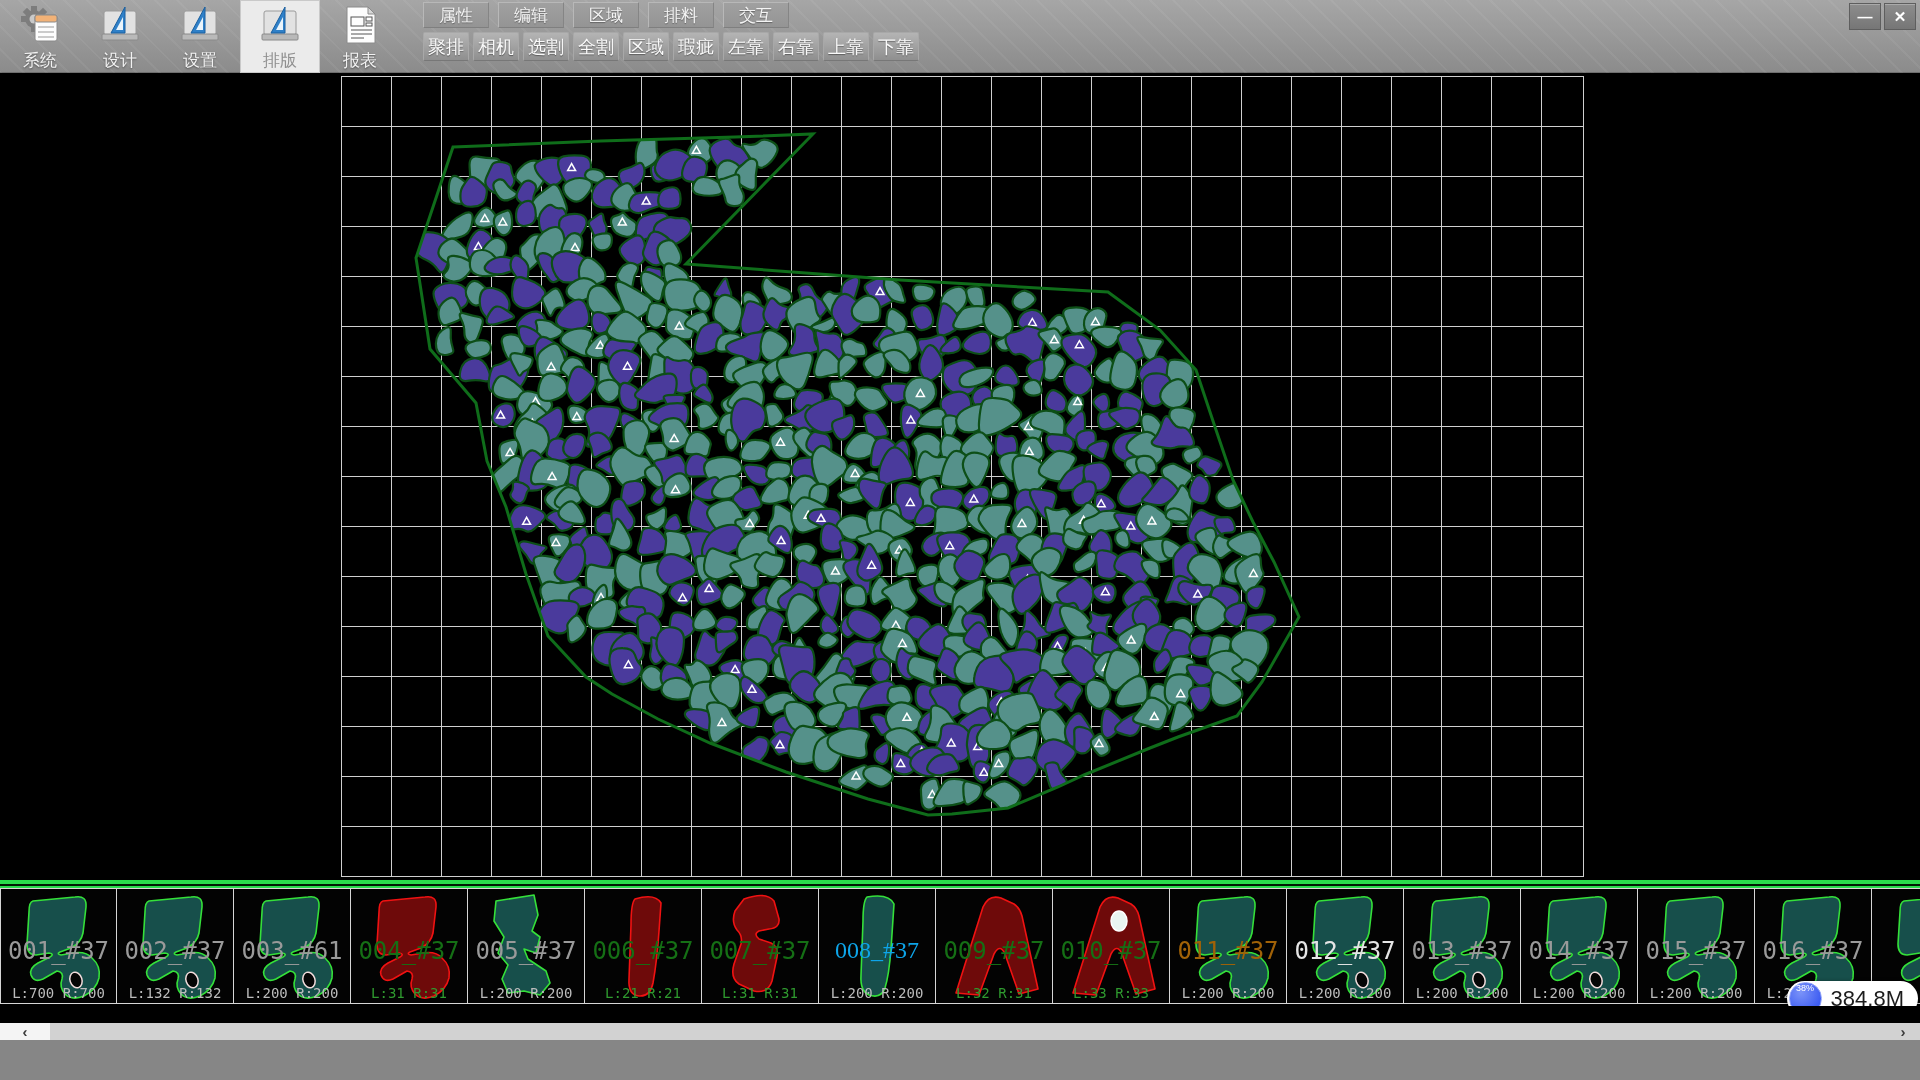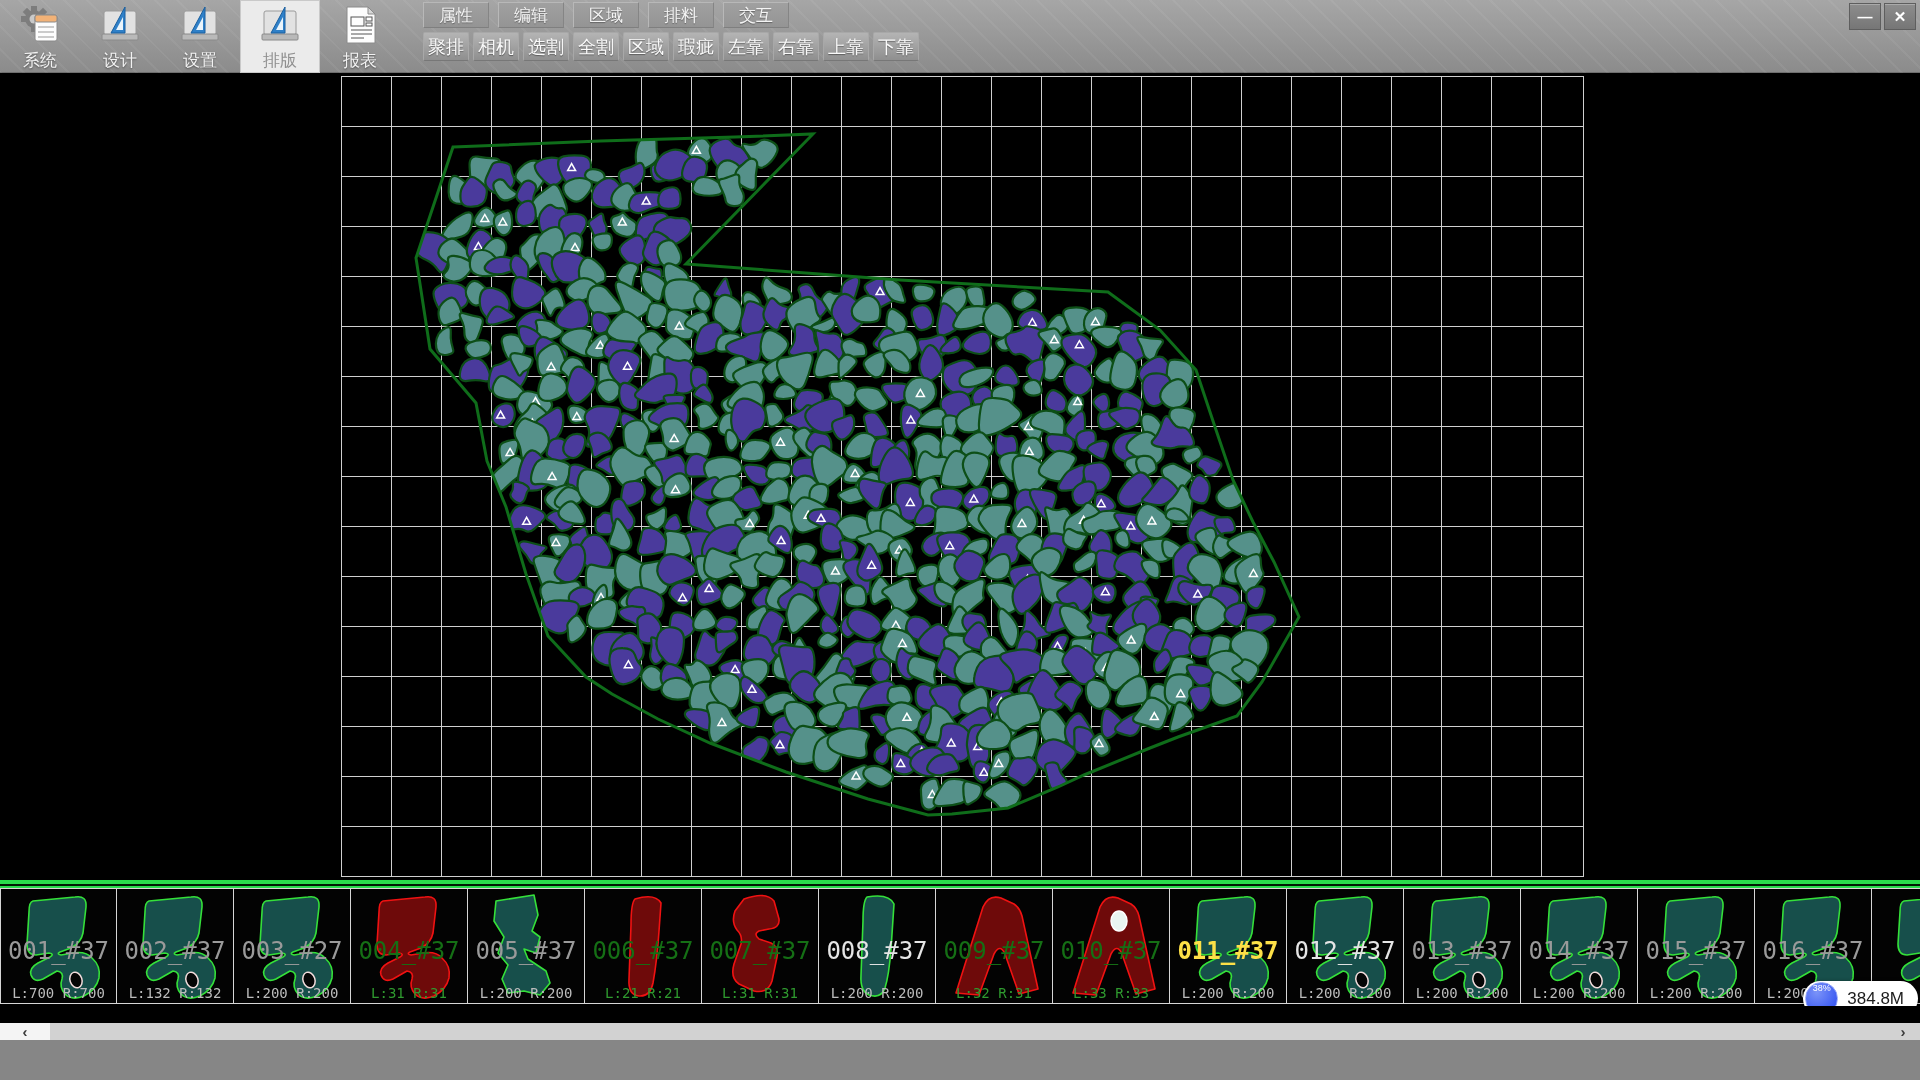--- a/index.html
+++ b/index.html
@@ -55,21 +55,21 @@
     font-family:"DejaVu Sans Mono",monospace;font-size:14px;pointer-events:none;}
 
   
   .membadge{position:absolute;top:981px;right:2px;height:35px;background:#fff;
     border-radius:18px;display:flex;align-items:center;padding:0 14px 0 2px;
     box-shadow:0 1px 4px rgba(0,0,0,.5);}
   .memcircle{width:31px;height:31px;border-radius:50%;
     background:radial-gradient(circle at 35% 30%,#7b93f8,#3e5df2 70%);
     border:1px solid #8fa2f8;display:flex;align-items:flex-start;justify-content:center;
     color:#fff;font-size:9px;}
-  .memtext{margin-left:9px;color:#1c1c1c;font-size:17px;}
+  .memtext{margin-left:9px;color:#1c1c1c;font-size:22px;}
 
   
   .gapblack{position:absolute;left:0;top:1006px;width:1920px;height:17px;background:#000;}
   .hscroll{position:absolute;left:0;top:1023px;width:1920px;height:17px;background:#d2d2d2;}
   .hs-left{position:absolute;left:0;top:0;width:50px;height:17px;background:#f4f4f4;
     display:flex;align-items:center;justify-content:center;color:#3c3c3c;
     font-size:15px;font-weight:bold;line-height:1;}
   .hs-right{position:absolute;right:0;top:0;width:34px;height:17px;
     display:flex;align-items:center;justify-content:center;color:#3c3c3c;
     font-size:15px;font-weight:bold;line-height:1;}
@@ -921,21 +921,21 @@
       <div class="tid" style="color: rgb(154, 154, 154);">002_#37</div>
       <div class="tlr" style="color: rgb(188, 188, 188);">L:132 R:132</div>
     </div>
     <div class="thumb">
       <svg width="115" height="114" viewBox="0 0 115 114">
         <g transform="translate(12,2)">
           <path d="M20,10 L62,6 Q74,4 73,16 L70,42 Q68,52 58,57 L47,61 Q43,63 48,64 L60,62 Q73,60 79,67 Q88,75 86,87 Q83,99 71,105 Q59,110 52,103 Q46,96 49,88 Q51,81 44,80 L30,88 Q21,92 18,84 Q16,77 25,72 L37,66 Q42,63 36,62 L23,64 Q14,64 14,53 L16,21 Q16,11 20,10 Z" fill="#174f4b" stroke="#35e03a" stroke-width="1.6" stroke-linejoin="round"></path>
           <ellipse cx="63" cy="89" rx="6" ry="8" transform="rotate(-18 63 89)" fill="#060606" stroke="#f2dcdc" stroke-width="1.5"></ellipse>
         </g>
       </svg>
-      <div class="tid" style="color: rgb(154, 154, 154);">003_#27</div>
+      <div class="tid" style="color: rgb(154, 154, 154);">003_#61</div>
       <div class="tlr" style="color: rgb(188, 188, 188);">L:200 R:200</div>
     </div>
     <div class="thumb">
       <svg width="115" height="114" viewBox="0 0 115 114">
         <g transform="translate(12,2)">
           <path d="M20,10 L62,6 Q74,4 73,16 L70,42 Q68,52 58,57 L47,61 Q43,63 48,64 L60,62 Q73,60 79,67 Q88,75 86,87 Q83,99 71,105 Q59,110 52,103 Q46,96 49,88 Q51,81 44,80 L30,88 Q21,92 18,84 Q16,77 25,72 L37,66 Q42,63 36,62 L23,64 Q14,64 14,53 L16,21 Q16,11 20,10 Z" fill="#6e0a0a" stroke="#f01212" stroke-width="1.6" stroke-linejoin="round"></path>
         </g>
       </svg>
       <div class="tid" style="color: rgb(21, 111, 21);">004_#37</div>
       <div class="tlr" style="color: rgb(47, 154, 47);">L:31 R:31</div>
@@ -966,21 +966,21 @@
       </svg>
       <div class="tid" style="color: rgb(21, 111, 21);">007_#37</div>
       <div class="tlr" style="color: rgb(47, 154, 47);">L:31 R:31</div>
     </div>
     <div class="thumb">
       <svg width="115" height="114" viewBox="0 0 115 114">
         <g transform="translate(12,2)">
           <path d="M36,6 Q58,2 63,13 L60,58 Q58,84 54,97 Q50,108 38,104 Q29,100 30,84 L32,30 Q32,10 36,6 Z" fill="#174f4b" stroke="#35e03a" stroke-width="1.6" stroke-linejoin="round"></path>
         </g>
       </svg>
-      <div class="tid" style="color: #e5e5e5;">008_#37</div>
+      <div class="tid" style="color: #0ea5e9; font-family: Liberation Serif, serif;">008_#37</div>
       <div class="tlr" style="color: rgb(188, 188, 188);">L:200 R:200</div>
     </div>
     <div class="thumb">
       <svg width="115" height="114" viewBox="0 0 115 114">
         <g transform="translate(12,2)">
           <path d="M8,102 L35,16 Q41,3 53,7 L66,13 Q72,17 74,25 L90,98 L71,103 L57,63 Q52,52 46,63 L31,104 Z" fill="#6e0a0a" stroke="#f01212" stroke-width="1.6" stroke-linejoin="round"></path>
         </g>
       </svg>
       <div class="tid" style="color: rgb(21, 111, 21);">009_#37</div>
       <div class="tlr" style="color: rgb(47, 154, 47);">L:32 R:31</div>
@@ -994,21 +994,21 @@
       </svg>
       <div class="tid" style="color: rgb(21, 111, 21);">010_#37</div>
       <div class="tlr" style="color: rgb(47, 154, 47);">L:33 R:33</div>
     </div>
     <div class="thumb">
       <svg width="115" height="114" viewBox="0 0 115 114">
         <g transform="translate(12,2)">
           <path d="M20,10 L62,6 Q74,4 73,16 L70,42 Q68,52 58,57 L47,61 Q43,63 48,64 L60,62 Q73,60 79,67 Q88,75 86,87 Q83,99 71,105 Q59,110 52,103 Q46,96 49,88 Q51,81 44,80 L30,88 Q21,92 18,84 Q16,77 25,72 L37,66 Q42,63 36,62 L23,64 Q14,64 14,53 L16,21 Q16,11 20,10 Z" fill="#174f4b" stroke="#35e03a" stroke-width="1.6" stroke-linejoin="round"></path>
         </g>
       </svg>
-      <div class="tid" style="color: #fde047; font-weight: bold;">011_#37</div>
+      <div class="tid" style="color: #a16207;">011_#37</div>
       <div class="tlr" style="color: rgb(188, 188, 188);">L:200 R:200</div>
     </div>
     <div class="thumb">
       <svg width="115" height="114" viewBox="0 0 115 114">
         <g transform="translate(12,2)">
           <path d="M20,10 L62,6 Q74,4 73,16 L70,42 Q68,52 58,57 L47,61 Q43,63 48,64 L60,62 Q73,60 79,67 Q88,75 86,87 Q83,99 71,105 Q59,110 52,103 Q46,96 49,88 Q51,81 44,80 L30,88 Q21,92 18,84 Q16,77 25,72 L37,66 Q42,63 36,62 L23,64 Q14,64 14,53 L16,21 Q16,11 20,10 Z" fill="#174f4b" stroke="#35e03a" stroke-width="1.6" stroke-linejoin="round"></path>
           <ellipse cx="63" cy="89" rx="6" ry="8" transform="rotate(-18 63 89)" fill="#060606" stroke="#f2dcdc" stroke-width="1.5"></ellipse>
         </g>
       </svg>
       <div class="tid" style="color: #e5e5e5;">012_#37</div>

